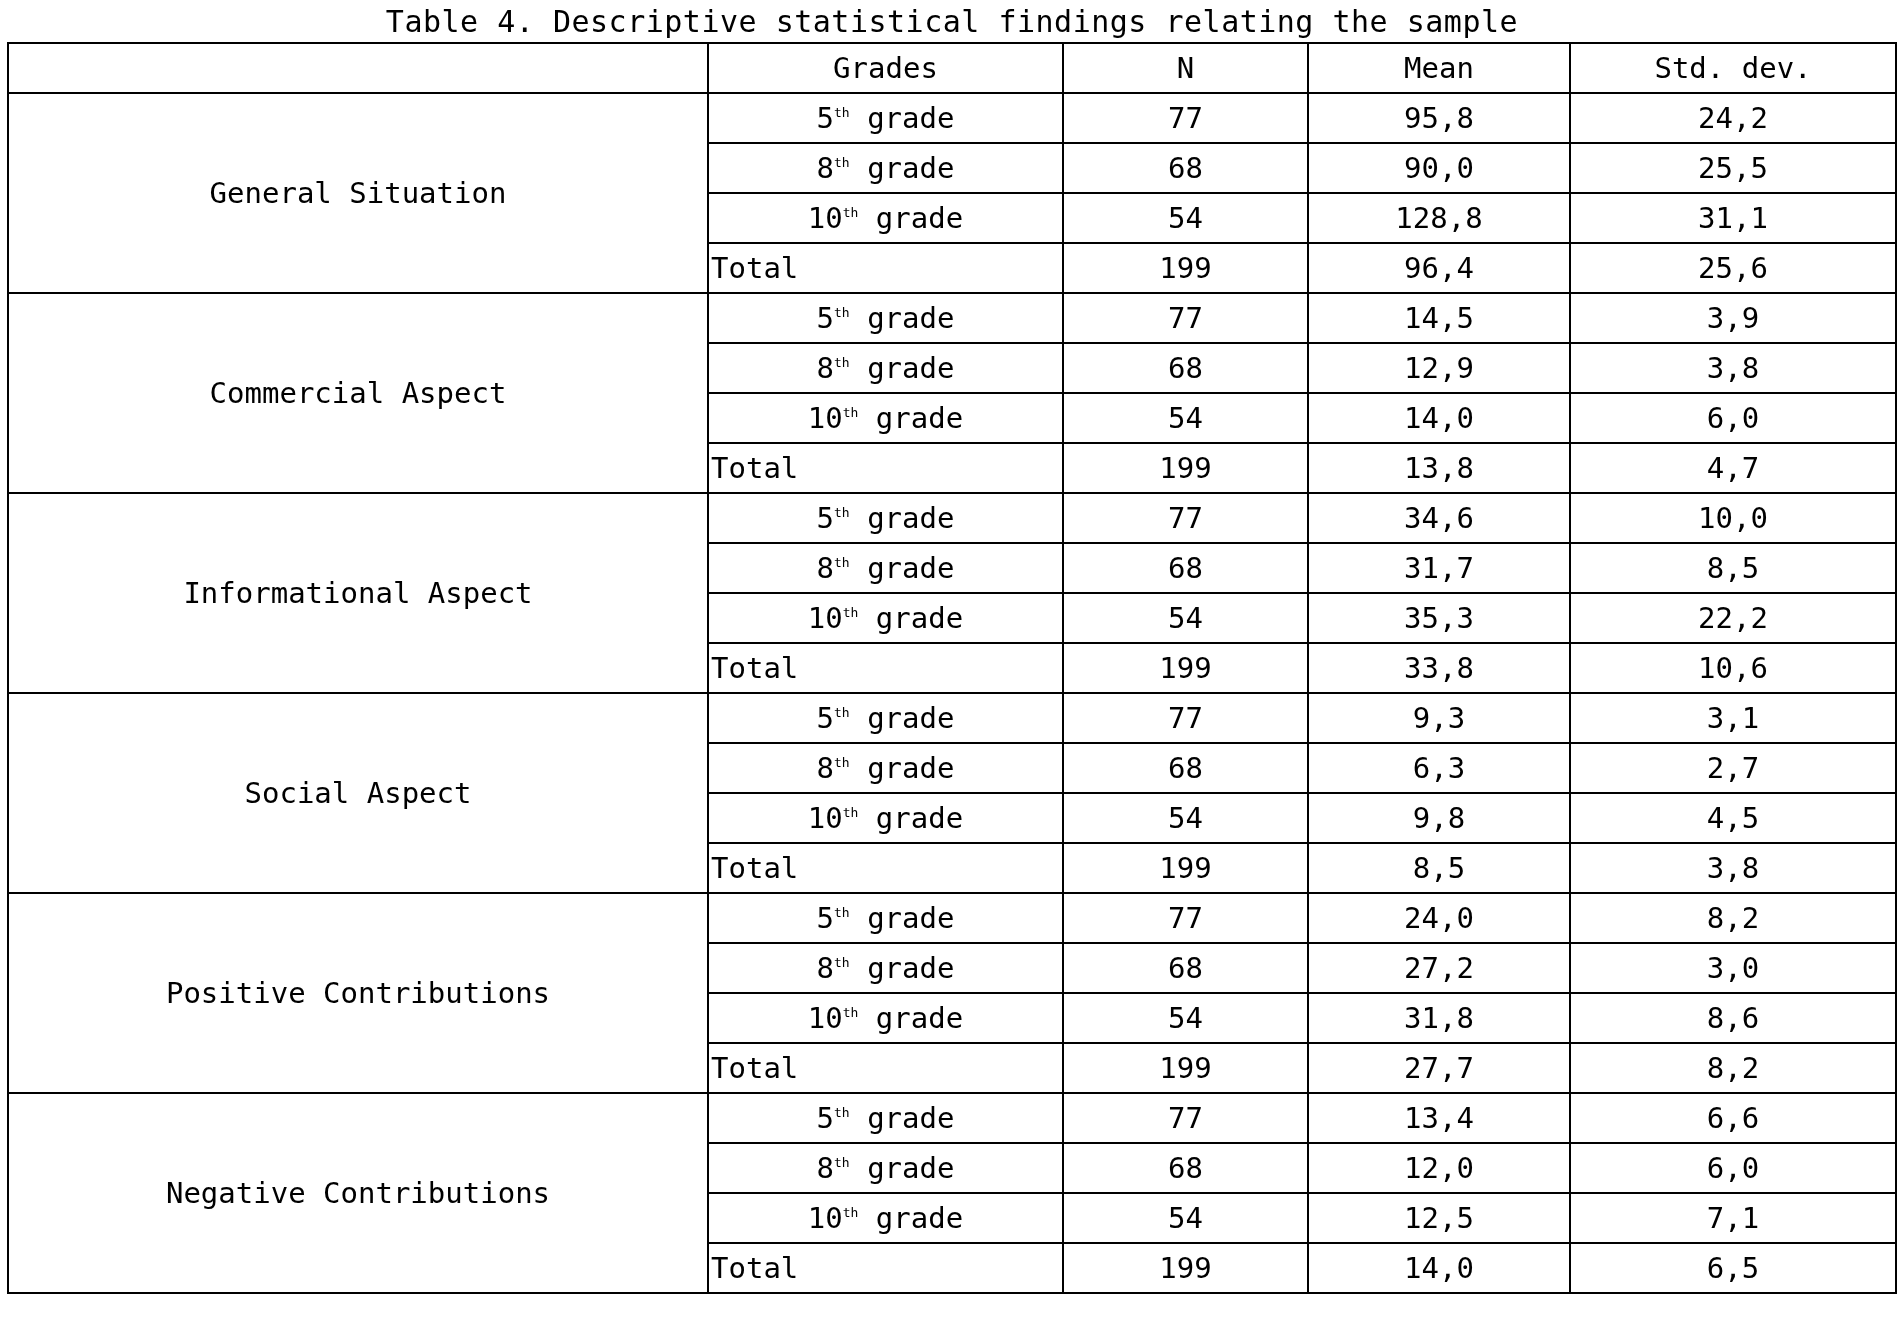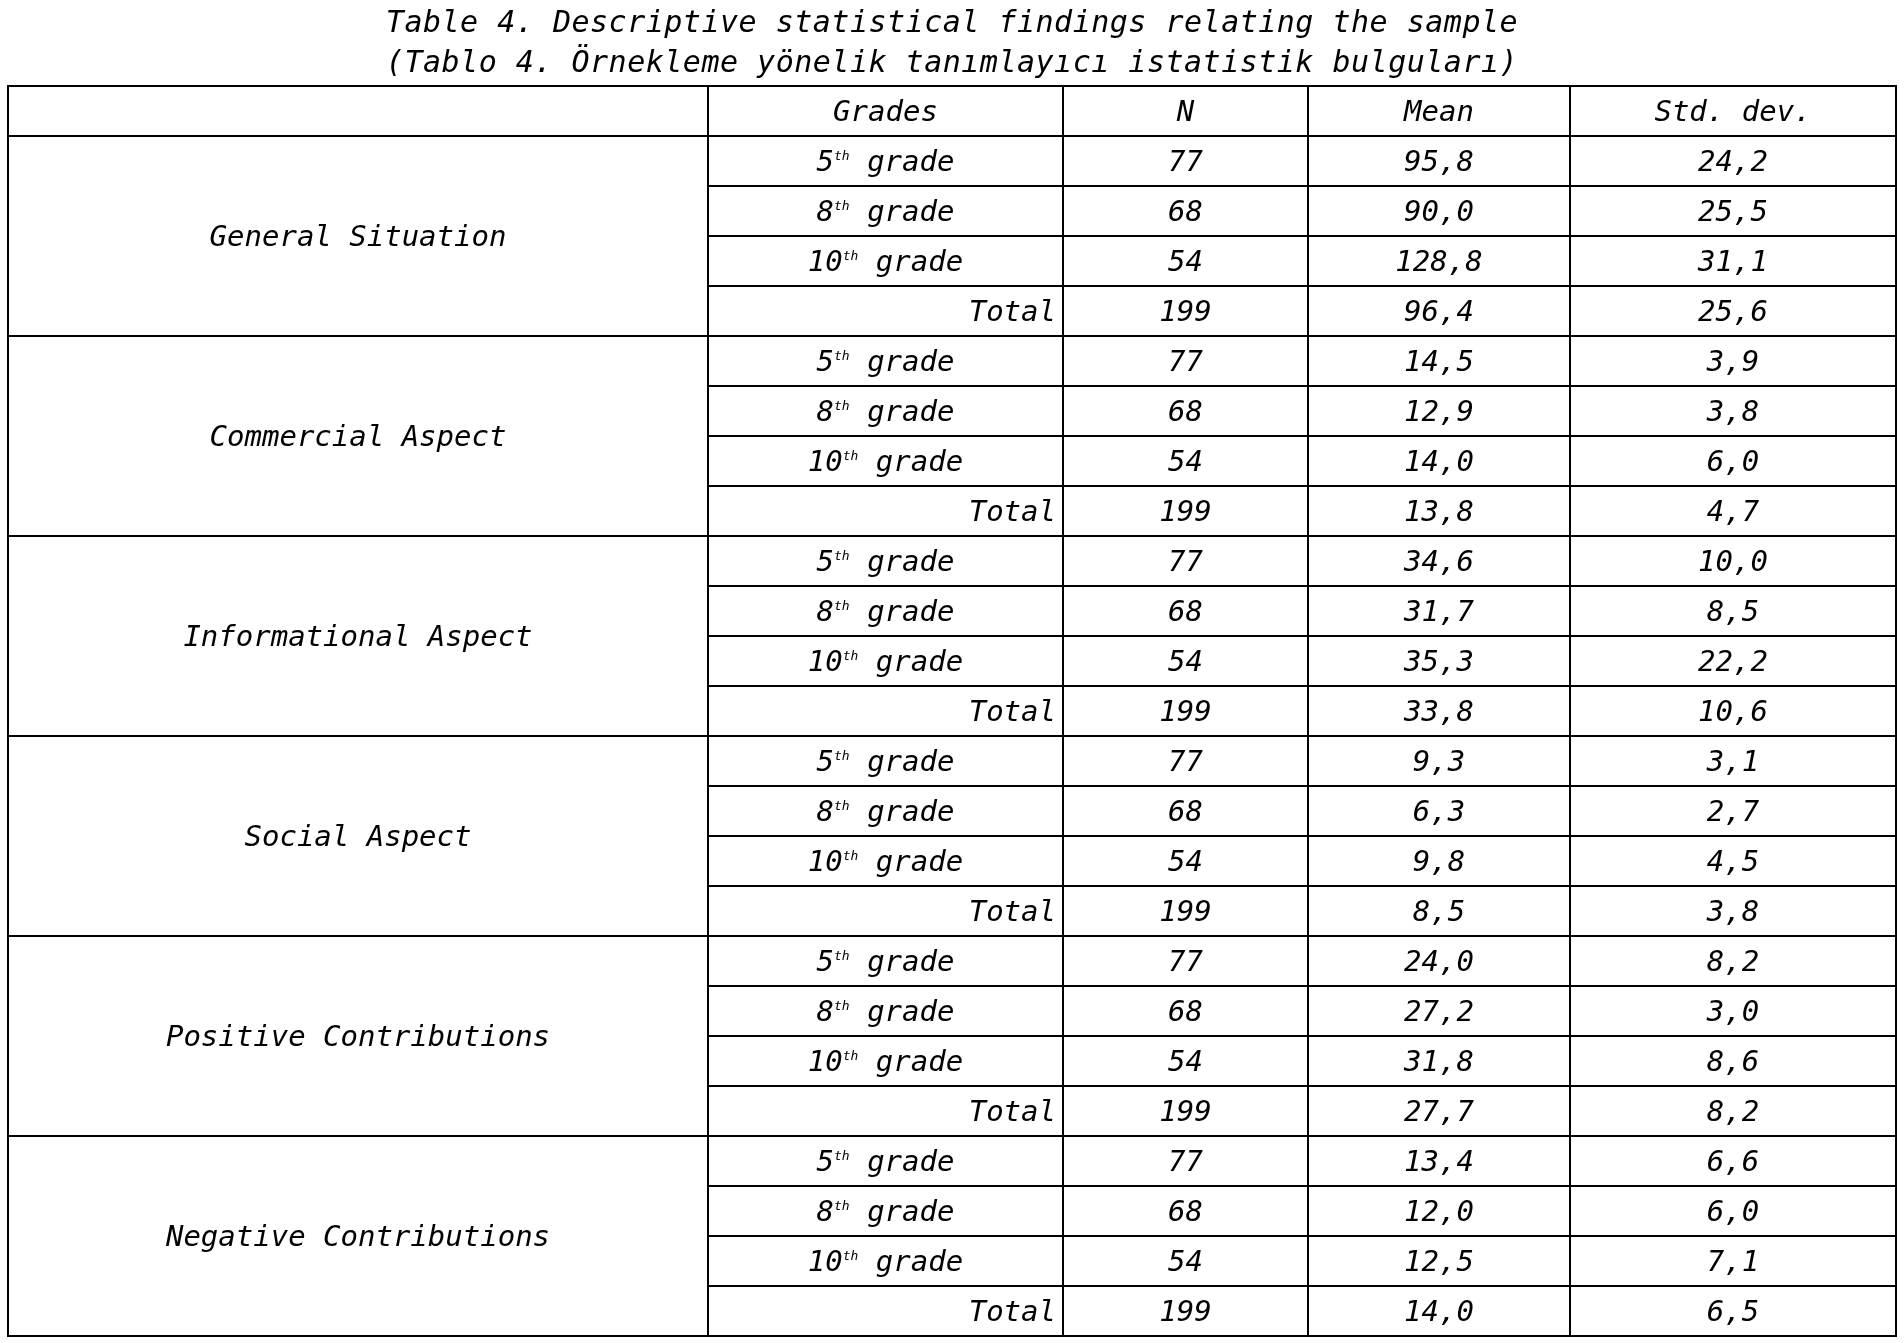--- a/index.html
+++ b/index.html
@@ -11,21 +11,20 @@
     width: 1904px;
     height: 1343px;
     font-family: "DejaVu Sans Mono", monospace;
     color: #000000;
     overflow: hidden;
   }
   .page {
     width: 1904px;
     box-sizing: border-box;
     padding: 0 6px;
-    font-style: italic;
   }
   .caption {
     text-align: center;
     font-size: 30px;
     line-height: 40px;
     letter-spacing: 0.5px;
     white-space: nowrap;
   }
   .caption-line1 { margin-top: 2px; }
   .caption-line2 { margin-bottom: 3px; }
@@ -56,38 +55,37 @@
 
   td.dim {
     text-align: center;
     vertical-align: middle;
   }
   td.grade {
     text-align: left;
     padding-left: 62px;
   }
   td.grade.total {
-    text-align: right;
+    text-align: left;
     padding-left: 2px;
   }
   sup {
     font-size: 13px;
     vertical-align: super;
     line-height: 0;
   }
   th.hdr { font-weight: normal; margin-left: 12px; }
   th.hdr.sd { }
 </style>
 </head>
 <body>
 
 <div class="page">
 
   <div class="caption caption-line1">Table 4. Descriptive statistical findings relating the sample</div>
-  <div class="caption caption-line2">(Tablo 4. Örnekleme yönelik tanımlayıcı istatistik bulguları)</div>
 
   <table class="stats">
     <colgroup>
       <col class="c-dim">
       <col class="c-grade">
       <col class="c-n">
       <col class="c-mean">
       <col class="c-sd">
     </colgroup>
     <thead>

